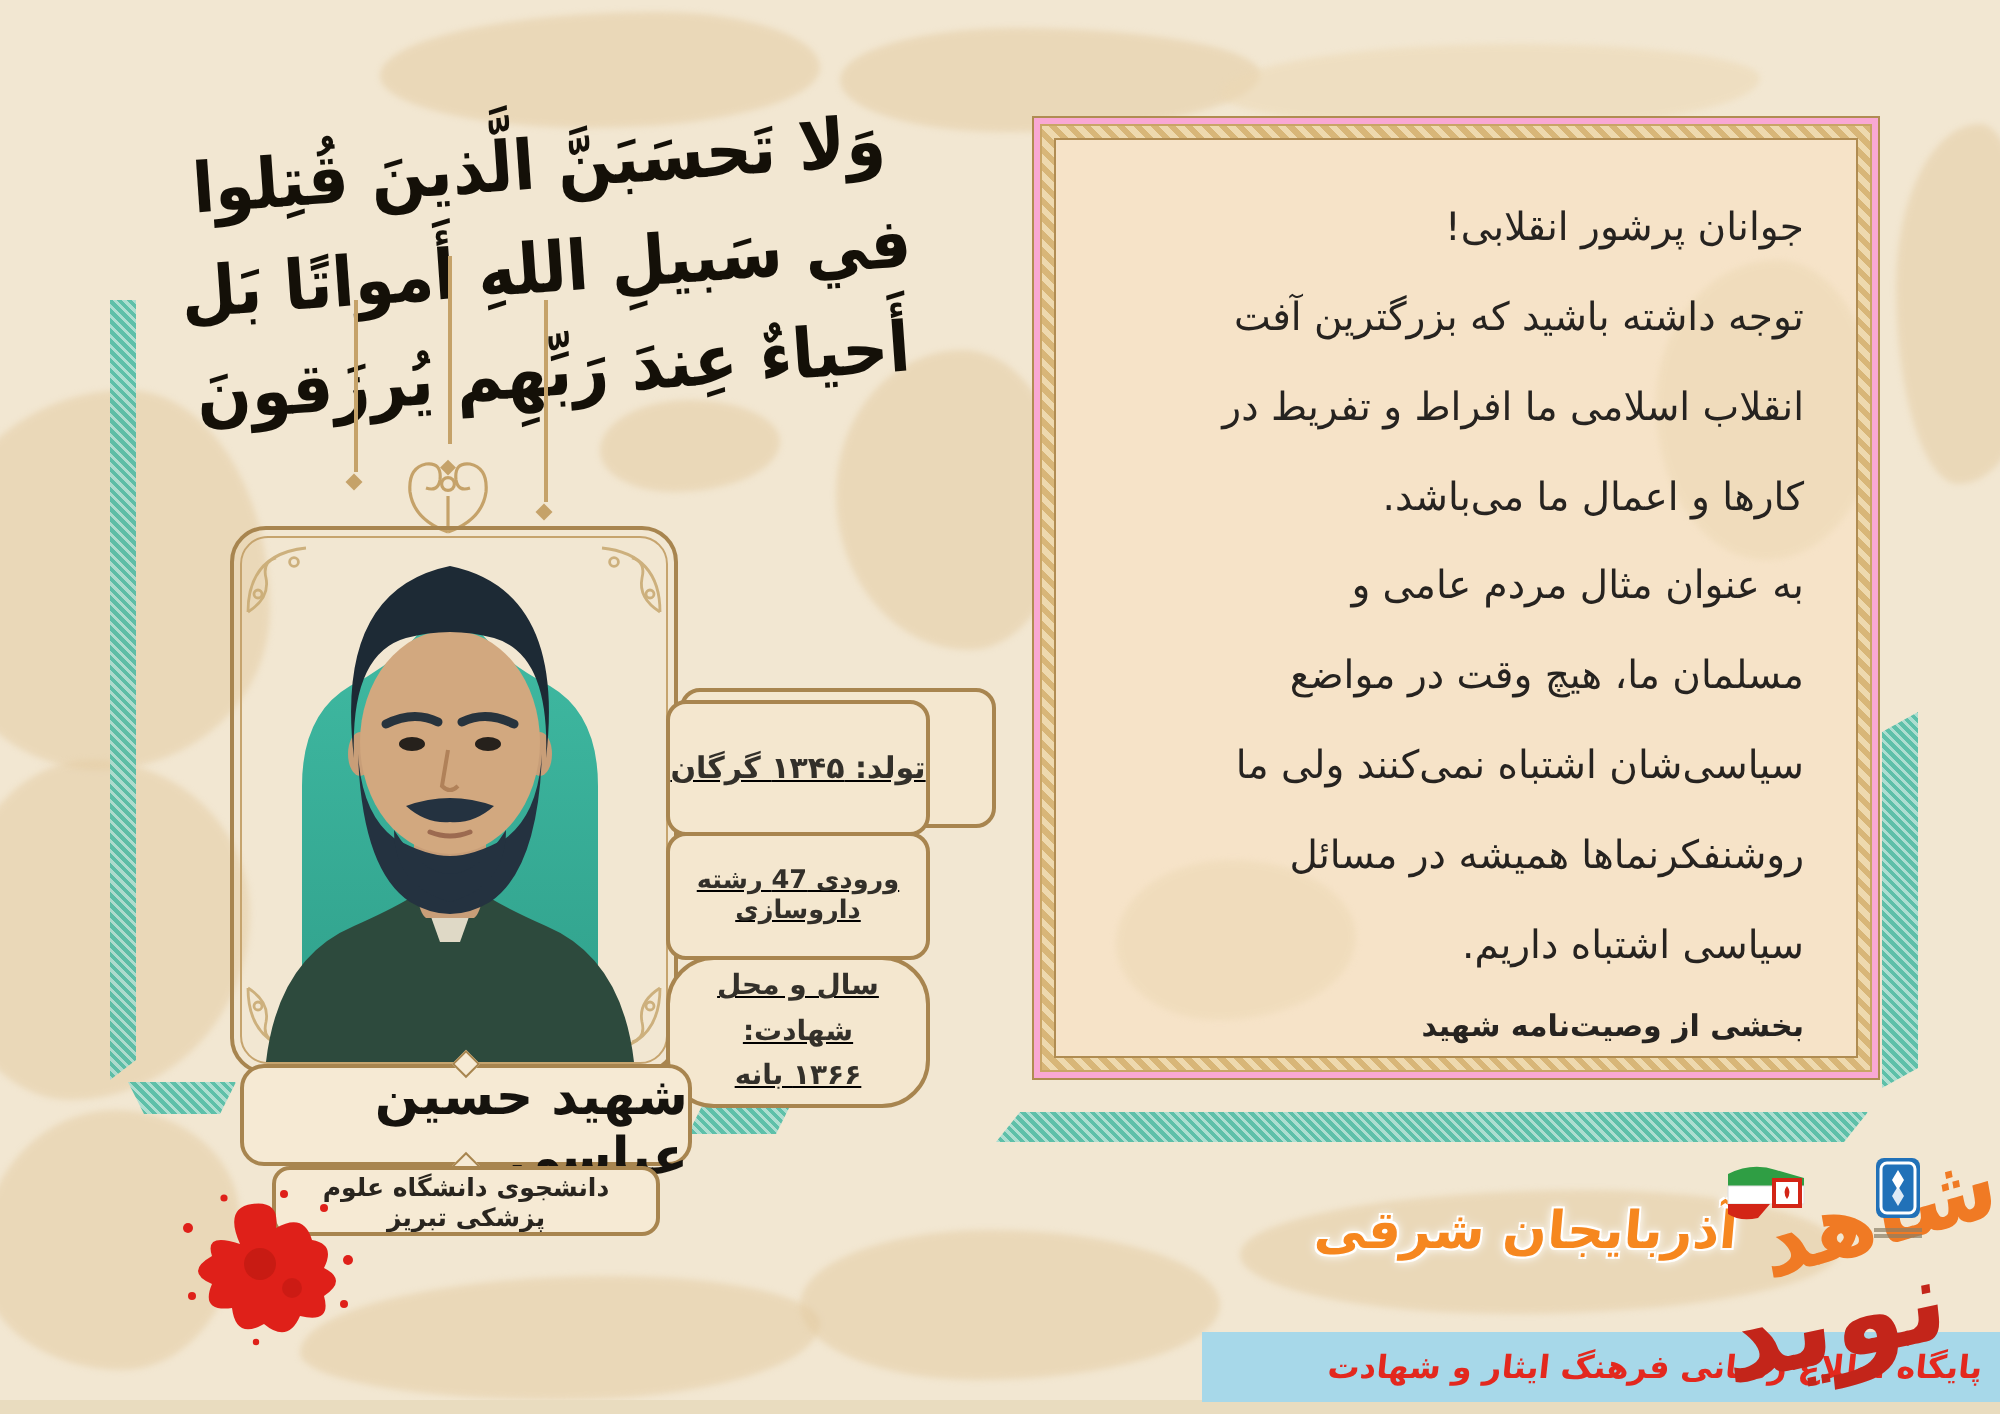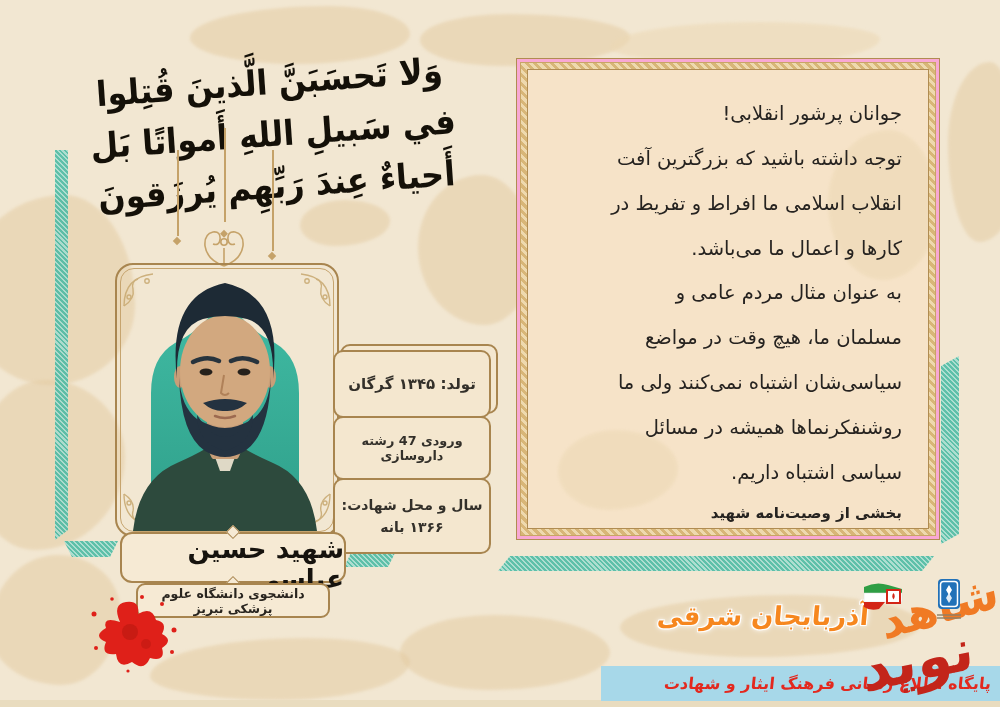--- a/index.html
+++ b/index.html
@@ -28,21 +28,21 @@
   .name-banner{left:120px;top:532px;width:222px;height:47px;background:#f6ead4;border:2px solid #a8854f;
        border-radius:12px;display:flex;justify-content:center;font-size:26px;font-weight:bold;
        color:#16130e;z-index:5;}
   .name-banner::before,.name-banner::after{content:"";position:absolute;left:50%;margin-left:-5px;width:8px;height:8px;
        background:#f6ead4;border:1.5px solid #a8854f;transform:rotate(45deg);}
   .name-banner::before{top:-7px;} .name-banner::after{bottom:-7px;}
   .subtitle-box{left:136px;top:583px;width:190px;height:31px;background:#f6ead4;border:2px solid #a8854f;
        border-radius:9px;display:flex;align-items:center;justify-content:center;font-size:12.5px;font-weight:bold;
        color:#29251f;z-index:5;text-align:center;}
   
-  .info-stack{left:333px;top:352px;width:158px;z-index:4;}
+  .info-stack{left:333px;top:352px;width:132px;z-index:4;text-decoration:underline;}
   .info-ghost{position:absolute;left:7px;top:-8px;width:154px;height:66px;background:#f4e7cf;
        border:2px solid #a8854f;border-radius:10px;}
   .info-card{position:relative;background:#f4e7cf;border:2px solid #a8854f;border-radius:10px;margin-top:-2px;
        display:flex;align-items:center;justify-content:center;text-align:center;color:#33302a;font-weight:bold;
        white-space:pre-line;}
   
   .will-panel{left:516px;top:58px;width:422px;height:480px;background:#f9a8d4;border:1px solid #b08c52;z-index:3;}
   .braid{position:absolute;inset:3px;border:1px solid #c8a566;
        background:repeating-linear-gradient(45deg,#d8b678 0 3px,#eed9ae 3px 6px);}
   .will-inner{position:absolute;inset:10px;background:#f6e3c8;border:1px solid #b08c52;
@@ -192,21 +192,21 @@
   </svg>
 
   <div class="abs info-stack">
     <div class="info-ghost"></div>
     <div class="info-card" style="height:64px;font-size:15px;">
       <span>تولد: ۱۳۴۵ گرگان</span>
     </div>
     <div class="info-card" style="height:60px;font-size:12.8px;">
       <span>ورودی 47 رشته داروسازی</span>
     </div>
-    <div class="info-card" style="height:72px;font-size:14px;line-height:1.6;">
+    <div class="info-card" style="height:72px;font-size:14px;line-height:1.6;border-radius:24px;">
       <span>سال و محل شهادت:
 ۱۳۶۶ بانه</span>
     </div>
   </div>
 
   <div class="abs will-panel">
     <div class="braid"></div>
     <div class="will-inner">
       <div class="blob lite" style="left:300px;top:60px;width:110px;height:150px;border-radius:55% 45% 50% 50%/48% 52% 48% 52%;"></div>
       <div class="blob lite" style="left:30px;top:360px;width:120px;height:80px;border-radius:48% 52% 58% 42%/52% 48% 52% 48%;"></div>

